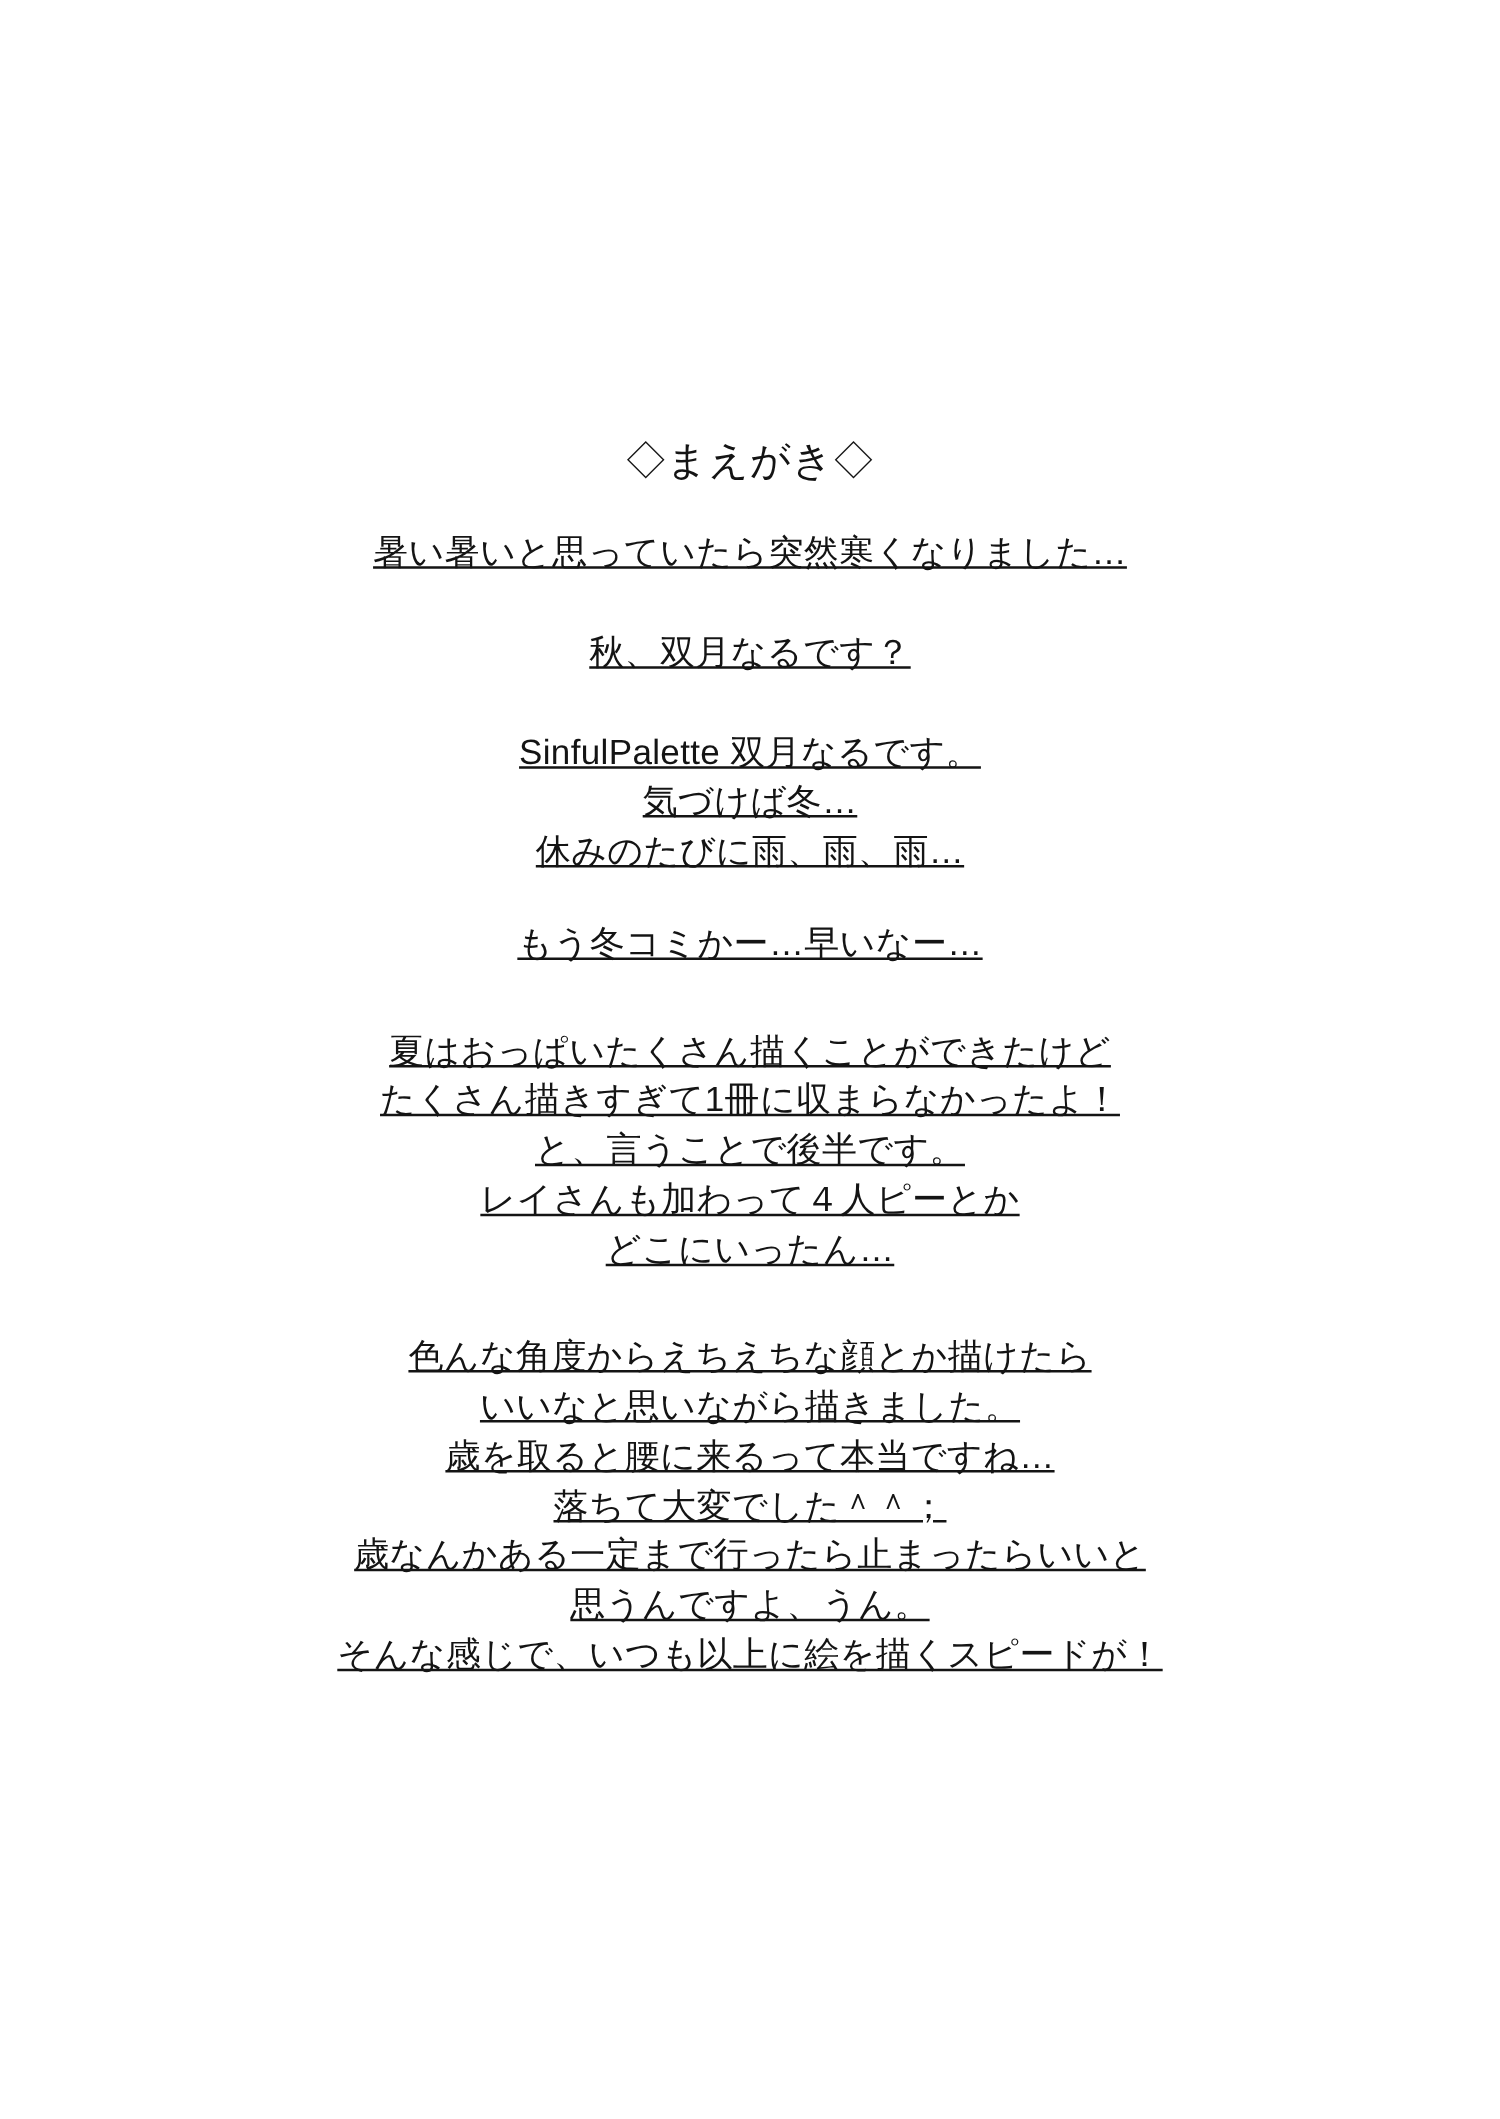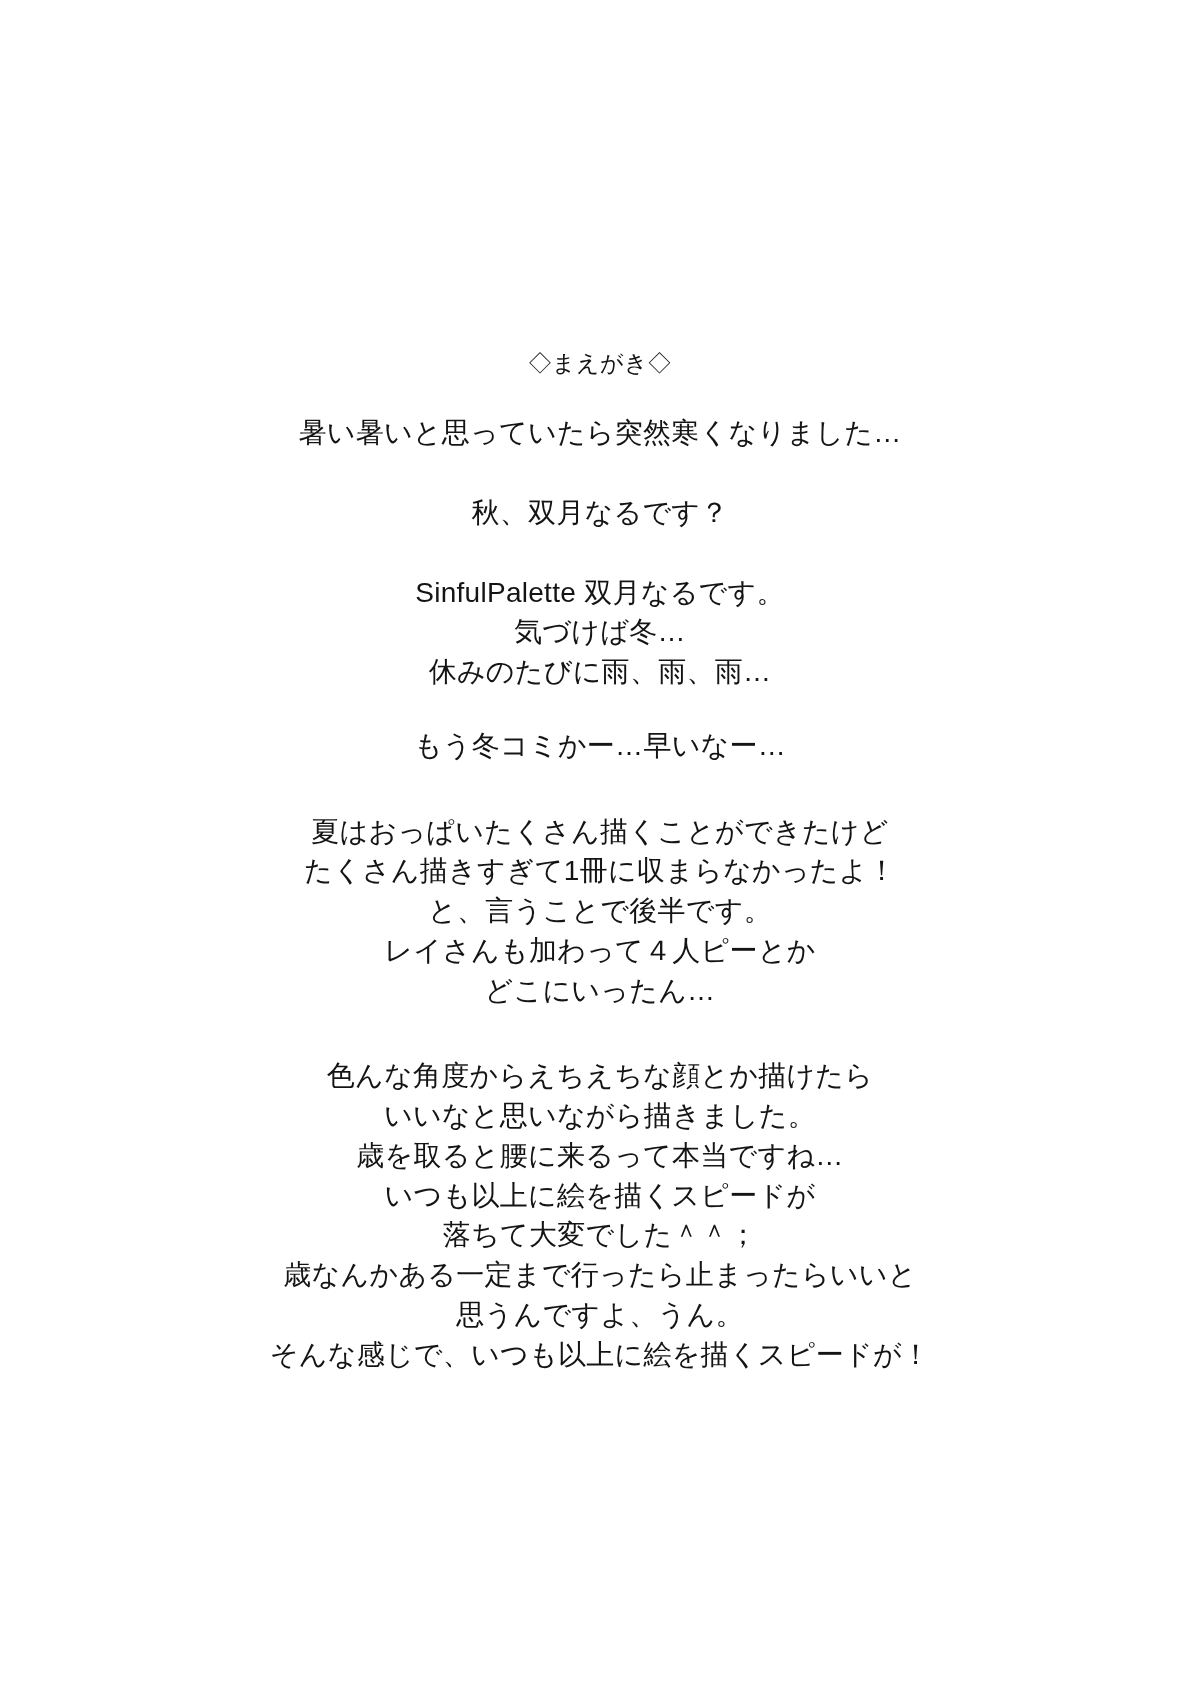--- a/index.html
+++ b/index.html
@@ -23,34 +23,35 @@
     flex-direction: column;
     align-items: center;
     justify-content: flex-start;
     padding-top: 352px;
   }
   .afterword {
     text-align: center;
     line-height: 1.0;
   }
   .title {
-    font-size: 23px;
+    font-size: 32px;
     letter-spacing: 0.02em;
     margin-bottom: 38px;
     color: #141414;
   }
   .block {
     font-size: 28px;
     color: #141414;
     letter-spacing: 0.01em;
   }
   .line {
     display: block;
     line-height: 1.42;
     white-space: pre;
+    text-decoration: underline;
   }
   .gap-lg { height: 40px; }
   .gap-md { height: 34px; }
   .gap-xl { height: 46px; }
 </style>
 </head>
 <body style="background: rgb(255, 255, 255);">
 
 <div class="page">
   <div class="afterword">
@@ -90,21 +91,20 @@
       <span class="line">レイさんも加わって４人ピーとか</span>
       <span class="line">どこにいったん…</span>
     </div>
 
     <div class="gap-xl"></div>
 
     <div class="block">
       <span class="line">色んな角度からえちえちな顔とか描けたら</span>
       <span class="line">いいなと思いながら描きました。</span>
       <span class="line">歳を取ると腰に来るって本当ですね…</span>
-      <span class="line">いつも以上に絵を描くスピードが</span>
       <span class="line">落ちて大変でした＾＾；</span>
       <span class="line">歳なんかある一定まで行ったら止まったらいいと</span>
       <span class="line">思うんですよ、うん。</span>
       <span class="line">そんな感じで、いつも以上に絵を描くスピードが！</span>
     </div>
 
   </div>
 </div>
 
 </body></html>

